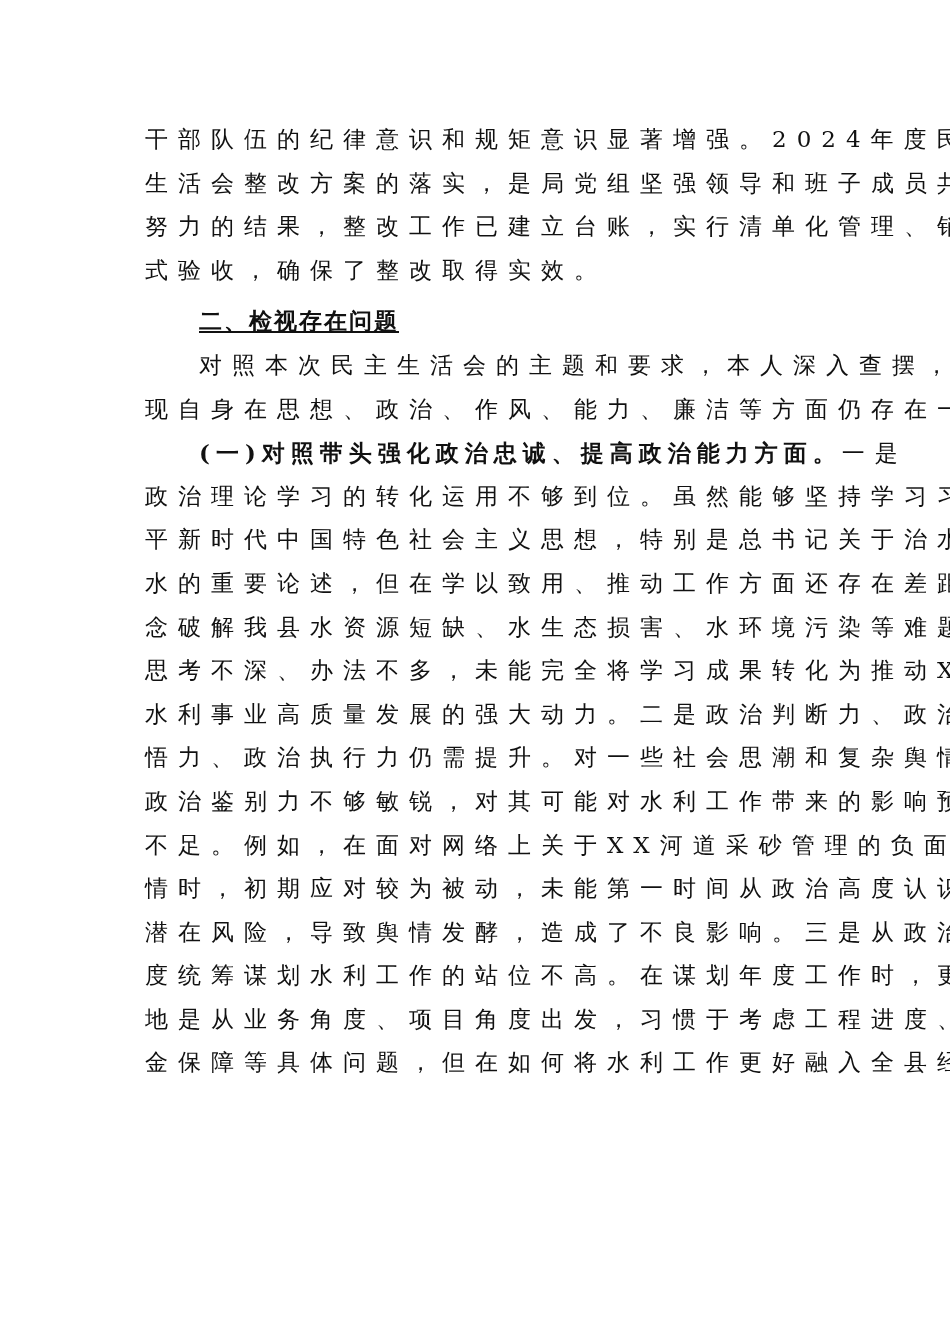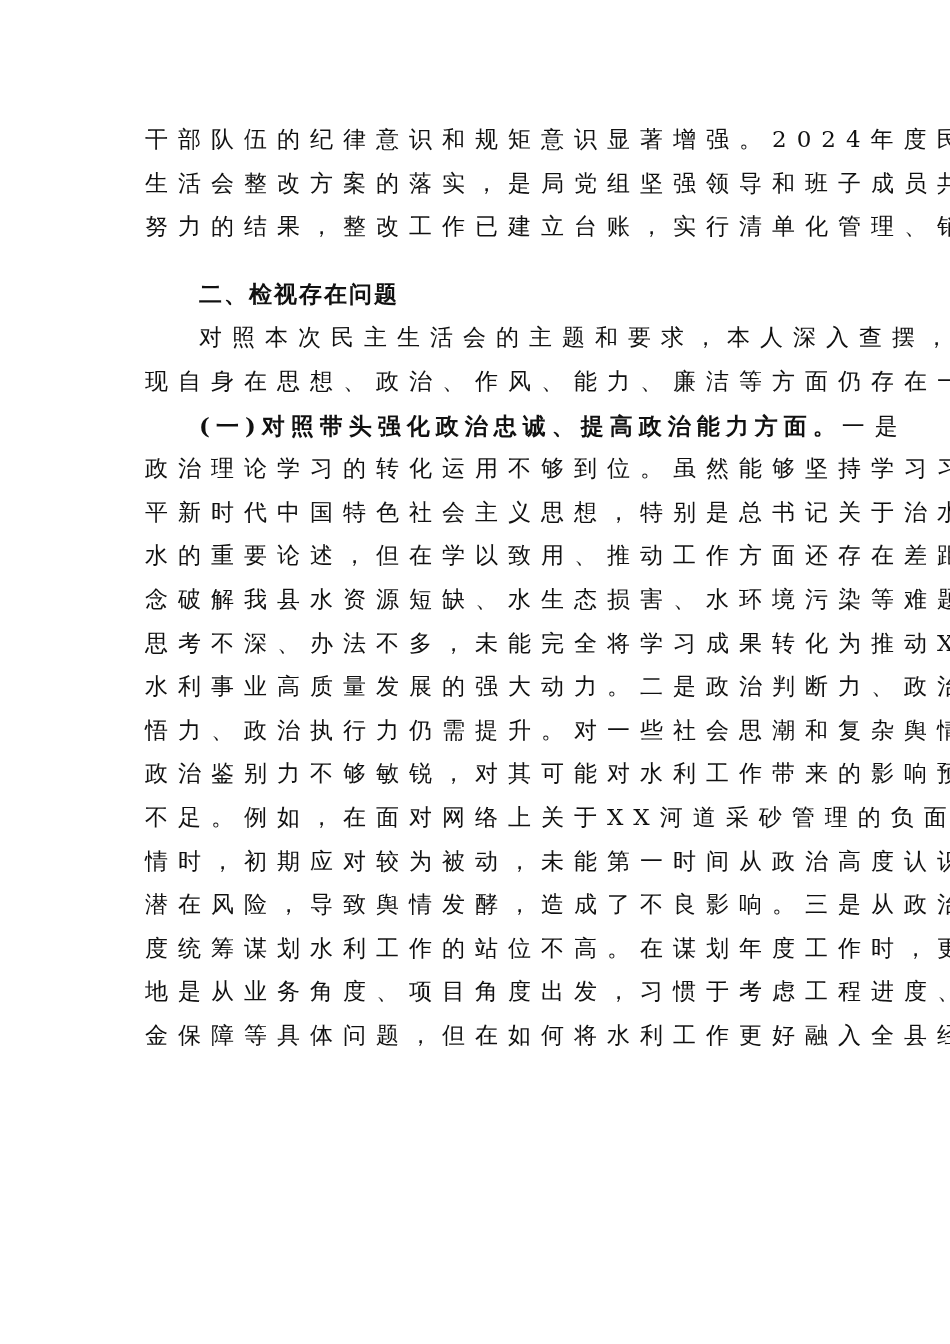--- a/index.html
+++ b/index.html
@@ -12,34 +12,36 @@
   }
   .line {
     height: 43.6px; line-height: 43.6px;
     font-size: 23px; letter-spacing: 10px;
     white-space: nowrap; overflow: visible;
   }
   .line.indent { padding-left: 54px; }
   .heading {
     font-family: "DejaVu Sans", "Liberation Sans", sans-serif;
     font-weight: bold; letter-spacing: 2px;
-    margin-top: 24px;
+    margin-top: 8px;
+    text-decoration: underline;
   }
   .subhead-lead { font-weight: bold; letter-spacing: 6px; }
 </style>
 </head>
 <body>
 
 <div class="page">
   <div class="text-block">
 
     <div>
       <div class="line">干部队伍的纪律意识和规矩意识显著增强。2024年度民主</div>
       <div class="line">生活会整改方案的落实，是局党组坚强领导和班子成员共同</div>
       <div class="line">努力的结果，整改工作已建立台账，实行清单化管理、销号</div>
+      <div class="line">式验收，确保了整改取得实效。</div>
     </div>
 
     <div class="line indent heading">二、检视存在问题</div>
 
     <div>
       <div class="line indent">对照本次民主生活会的主题和要求，本人深入查摆，发</div>
       <div class="line">现自身在思想、政治、作风、能力、廉洁等方面仍存在一些</div>
     </div>
 
     <div>

